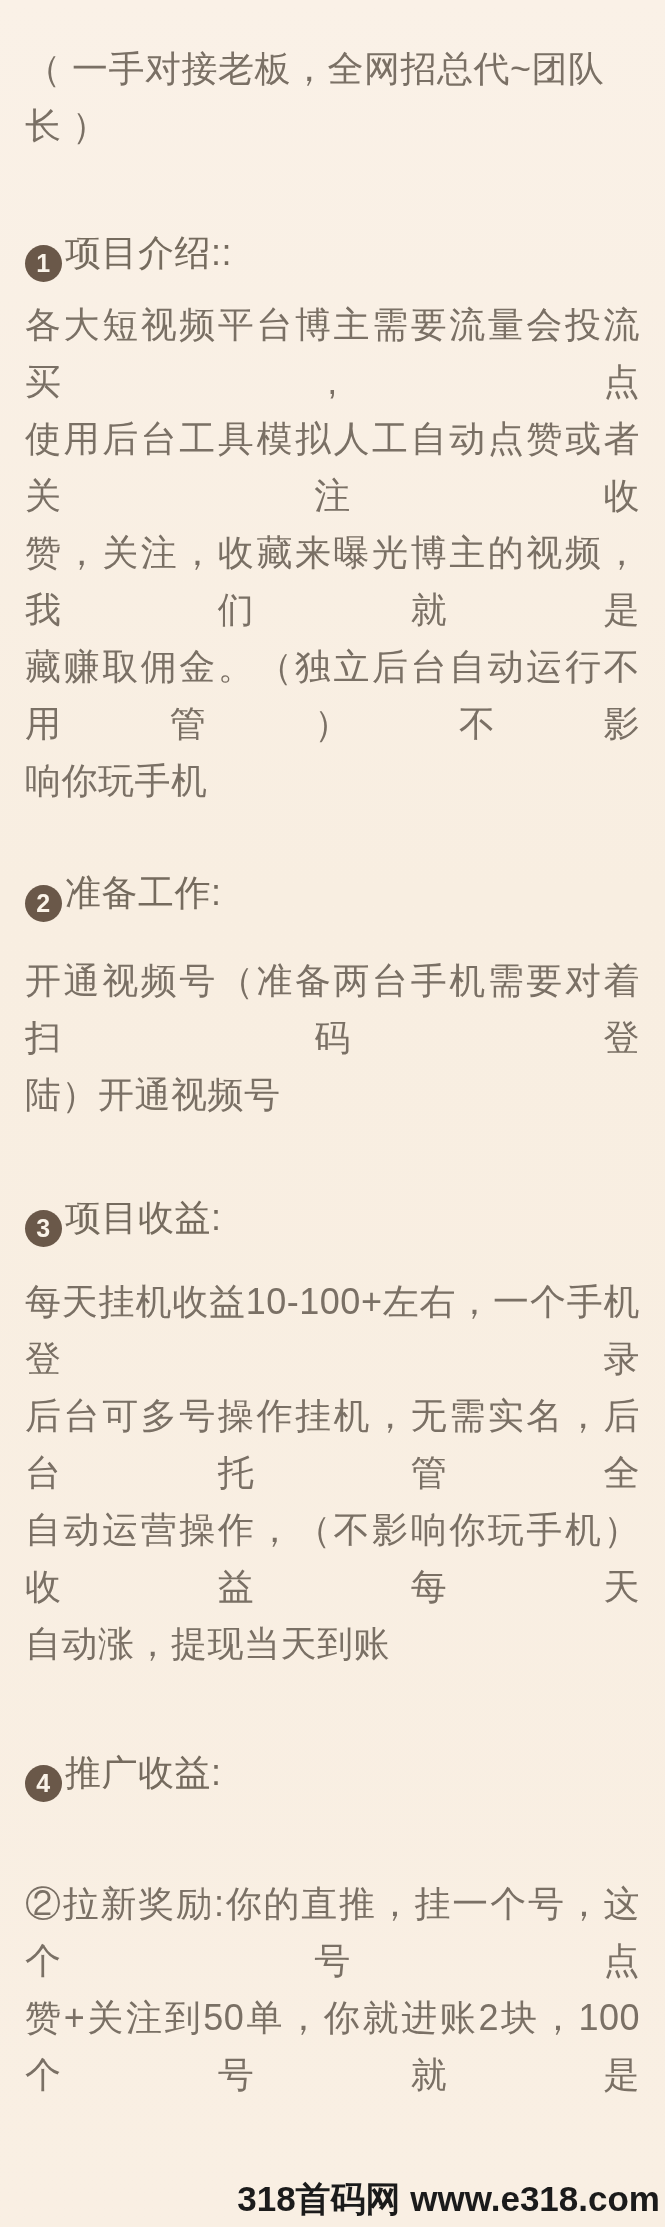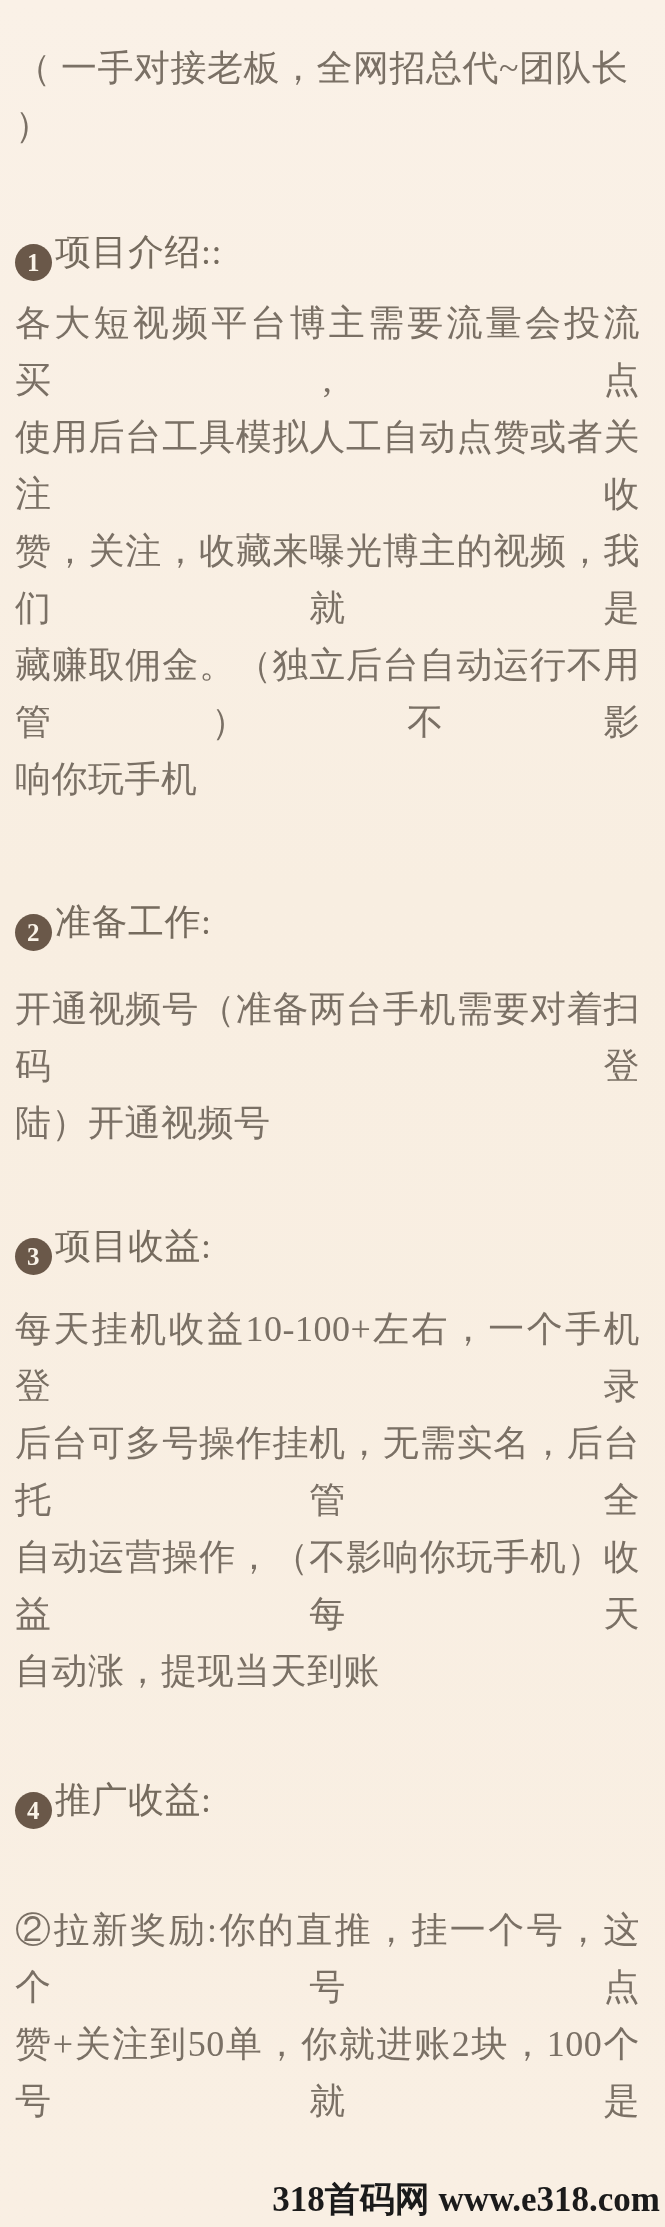--- a/index.html
+++ b/index.html
@@ -1,22 +1,22 @@
 <!DOCTYPE html>
 <html><head>
 <meta charset="utf-8">
 <style>
   html,body{margin:0;padding:0;background:#f9efe4;}
   .page{
     position:relative;
     width:665px;height:2227px;
     box-sizing:border-box;
-    padding:40px 25px 0 15px;
+    padding:40px 25px 0 25px;
     background:linear-gradient(180deg,#faf1e7 0%,#f8eee1 40%,#f9efe3 100%);
-    font-family:Liberation Serif, serif;
+    font-family:Liberation Sans, sans-serif;
     color:#7a7065;
     overflow:hidden;
   }
   .ln{
     font-size:36px;
     line-height:57px;
     letter-spacing:0.5px;
     color:#7a7065;
   }
   
@@ -34,21 +34,21 @@
     color:#faf3e8;
     font-size:25px;
     font-weight:bold;
     vertical-align:-7px;
     margin-right:3px;
   }
   .heading{font-weight:500;color:#756b5e;}
   .mt70{margin-top:70px;}
   .mt66{margin-top:66px;}
   .mt62{margin-top:72px;}
-  .mt55{margin-top:86px;}
+  .mt55{margin-top:55px;}
   .mt73{margin-top:73px;}
   .mt30{margin-top:30px;}
   .mt29{margin-top:14px;}
   .mt26{margin-top:26px;}
   .watermark{
     position:absolute;
     right:5px;bottom:4px;
     font-size:35px;
     font-weight:800;
     letter-spacing:0;

